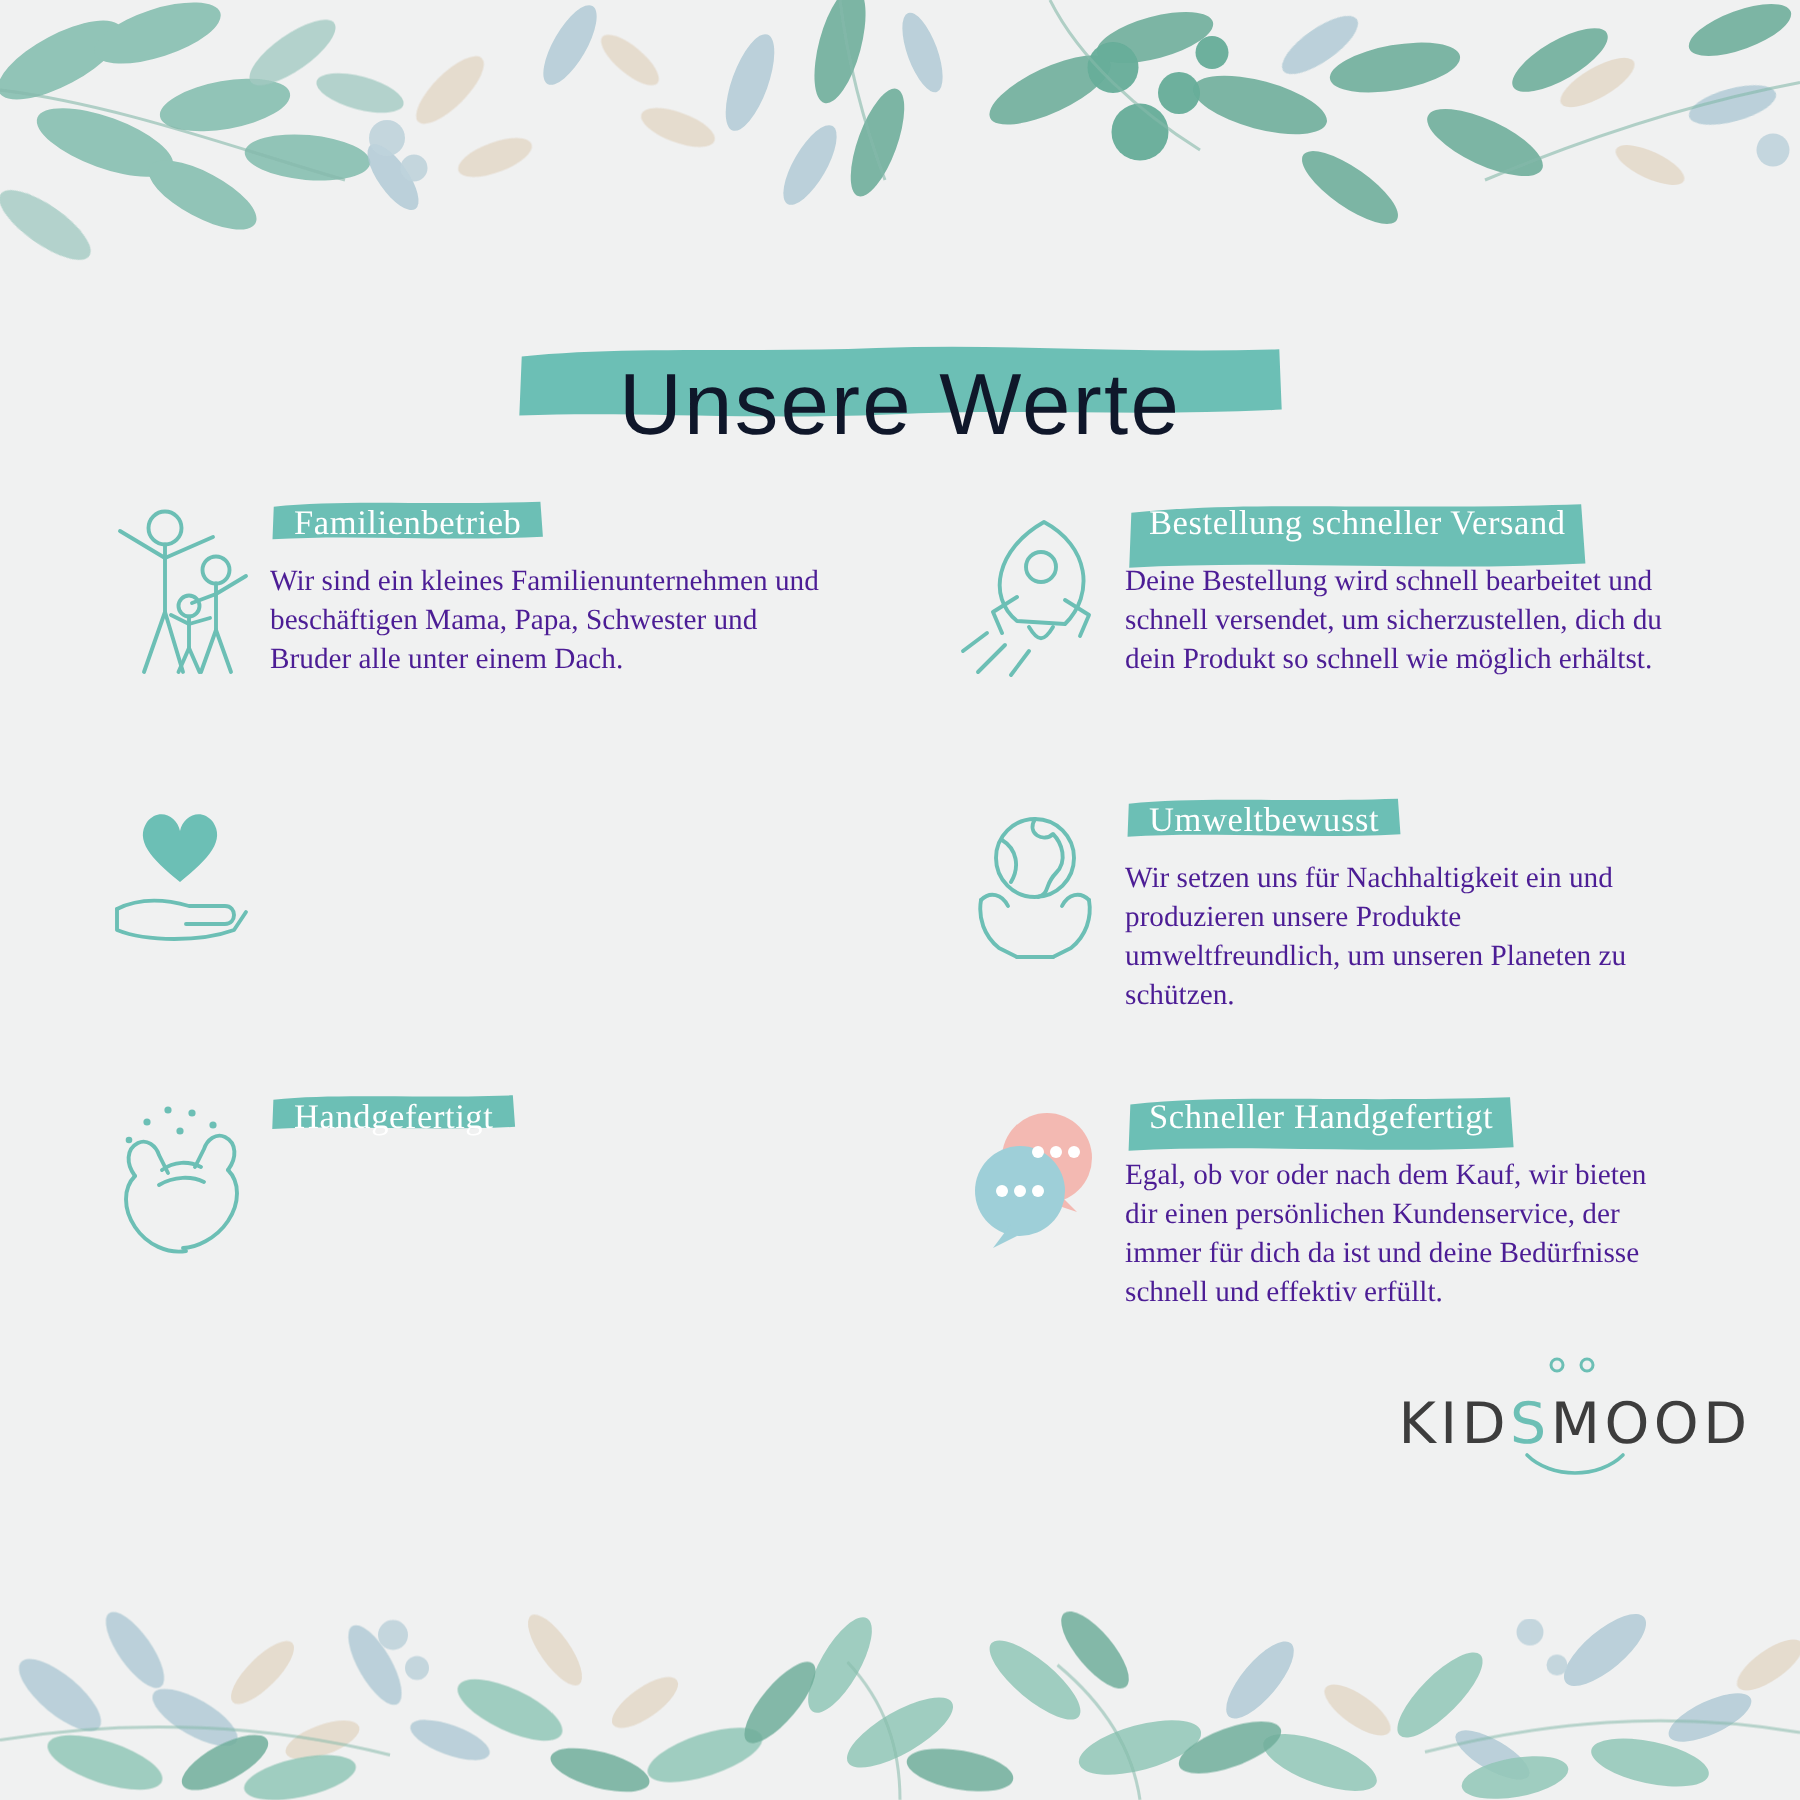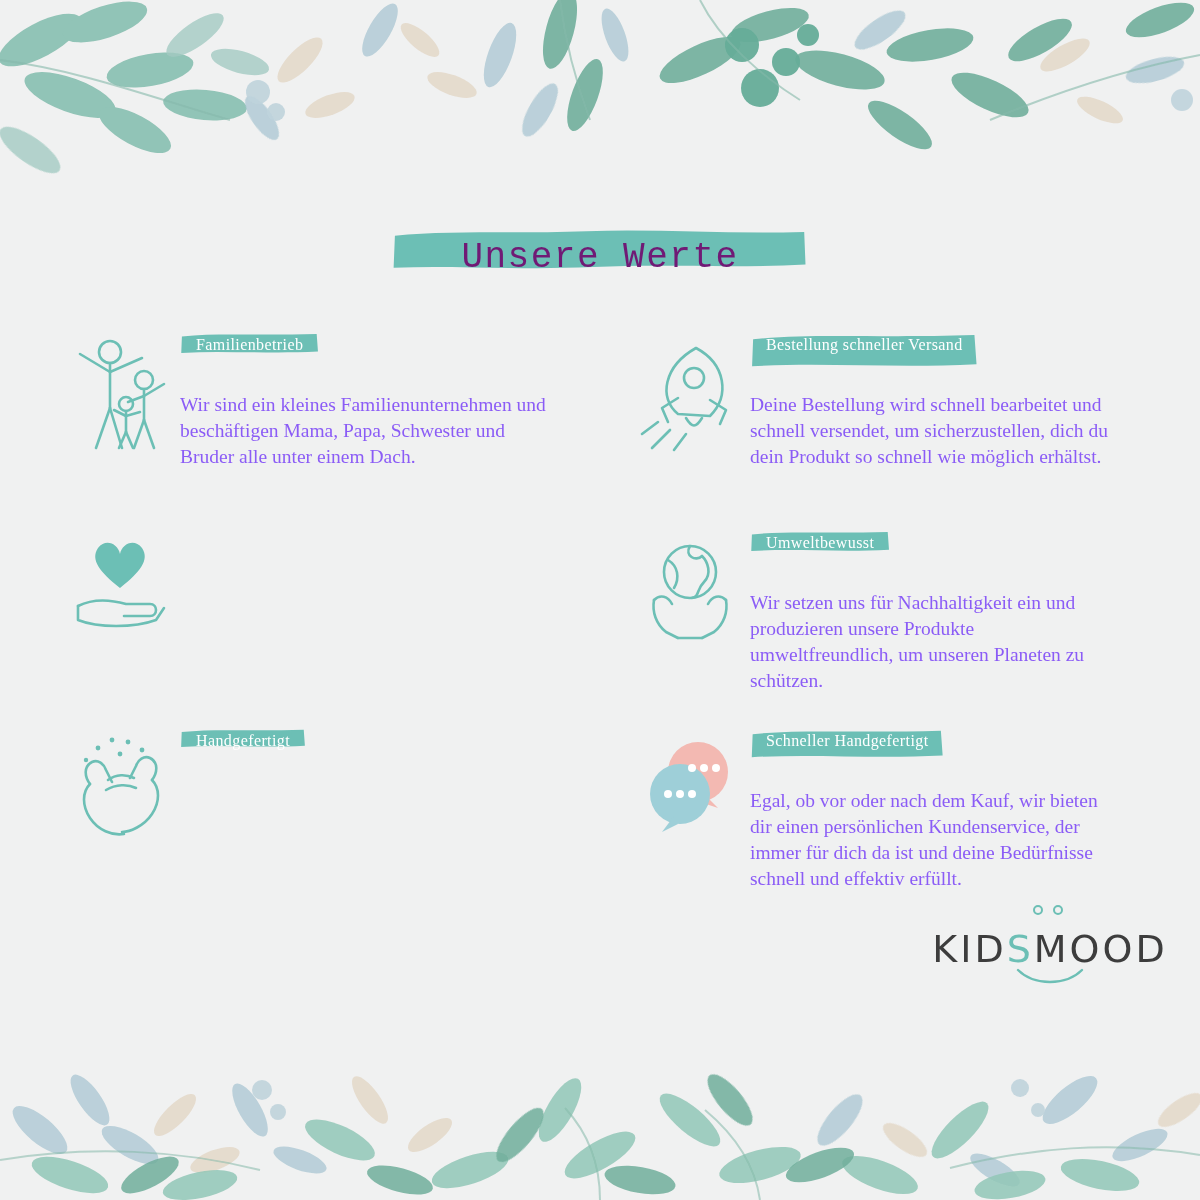--- a/index.html
+++ b/index.html
@@ -46,25 +46,25 @@
     padding: 10px 70px 14px;
   }
   .title-brush .brush-bg {
     position: absolute;
     inset: 0;
     z-index: 0;
   }
   .title-text {
     position: relative;
     z-index: 2;
-    font-family: Liberation Mono, monospace;
+    font-family: Liberation Sans, sans-serif;
     font-weight: 400;
-    font-size: 36px;
+    font-size: 58px;
     letter-spacing: 1.5px;
-    color: #701a75;
+    color: #0f172a;
     line-height: 1.1;
   }
 
   
   .values {
     position: absolute;
     top: 330px;
     left: 0;
     width: 1200px;
     display: grid;
@@ -100,32 +100,31 @@
   }
   .label-brush .brush-bg {
     position: absolute;
     inset: 0;
     z-index: 0;
   }
   .label-text {
     position: relative;
     z-index: 2;
     font-family: "Liberation Serif", serif;
-    font-size: 16px;
+    font-size: 23px;
     color: #ffffff;
     letter-spacing: 0.4px;
     white-space: nowrap;
   }
   .value-desc {
     font-family: "Liberation Serif", serif;
     font-size: 19.5px;
     line-height: 1.34;
-    color: #8b5cf6;
+    color: #4c1d95;
     max-width: 370px;
-    margin-top: 25px;
   }
   .value-item.wide .value-desc { max-width: 360px; }
 
   
   .brand {
     position: absolute;
     left: 0;
     top: 900px;
     width: 1200px;
     text-align: right;

